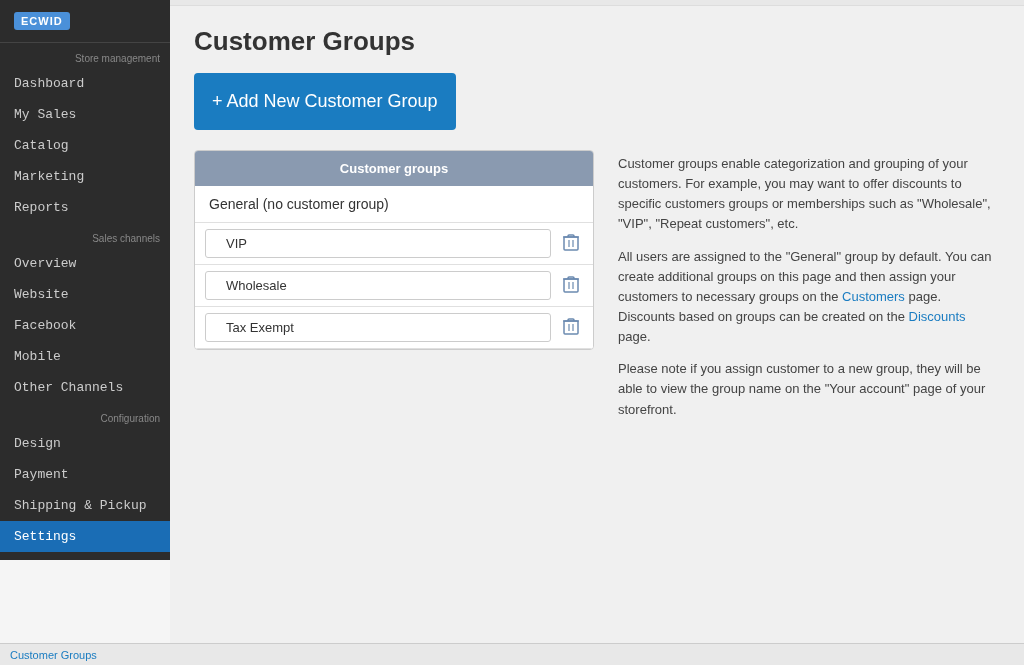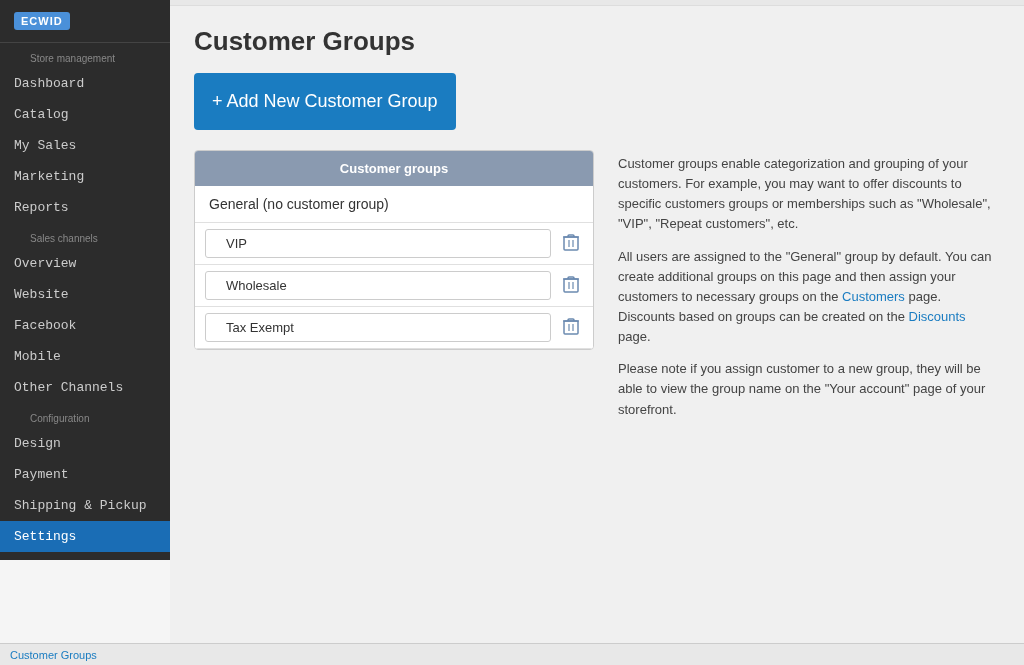--- a/index.html
+++ b/index.html
@@ -27,23 +27,24 @@
       color: white;
       font-size: 11px;
       font-weight: bold;
       padding: 3px 7px;
       border-radius: 3px;
       letter-spacing: 1px;
     }
     .sidebar-section-label {
       font-size: 10px;
       color: #888;
-      padding: 10px 30px 4px;
+      padding: 10px 10px 4px;
       text-transform: none;
       letter-spacing: 0;
+      text-align: right;
     }
     .sidebar-item {
       padding: 8px 14px;
       font-size: 13px;
       color: #ccc;
       cursor: pointer;
       display: block;
       font-family: Liberation Mono, monospace;
     }
     .sidebar-item.active { background: #1a6db5; color: white; }
@@ -187,22 +188,22 @@
 <body>
 
 <nav id="sidebar">
   <div class="sidebar-logo">
     <span class="logo-box">ECWID</span>
   </div>
 
   <div class="sidebar-section-label">Store management</div>
 
   <div class="sidebar-item">Dashboard</div>
+  <div class="sidebar-item">My Sales</div>
   <div class="sidebar-item">Catalog</div>
-  <div class="sidebar-item">My Sales</div>
   <div class="sidebar-item">Marketing</div>
   <div class="sidebar-item">Reports</div>
 
   <div class="sidebar-section-label">Sales channels</div>
 
   <div class="sidebar-item">Overview</div>
   <div class="sidebar-item">Website</div>
   <div class="sidebar-item">Facebook</div>
   <div class="sidebar-item">Mobile</div>
   <div class="sidebar-item">Other Channels</div>

